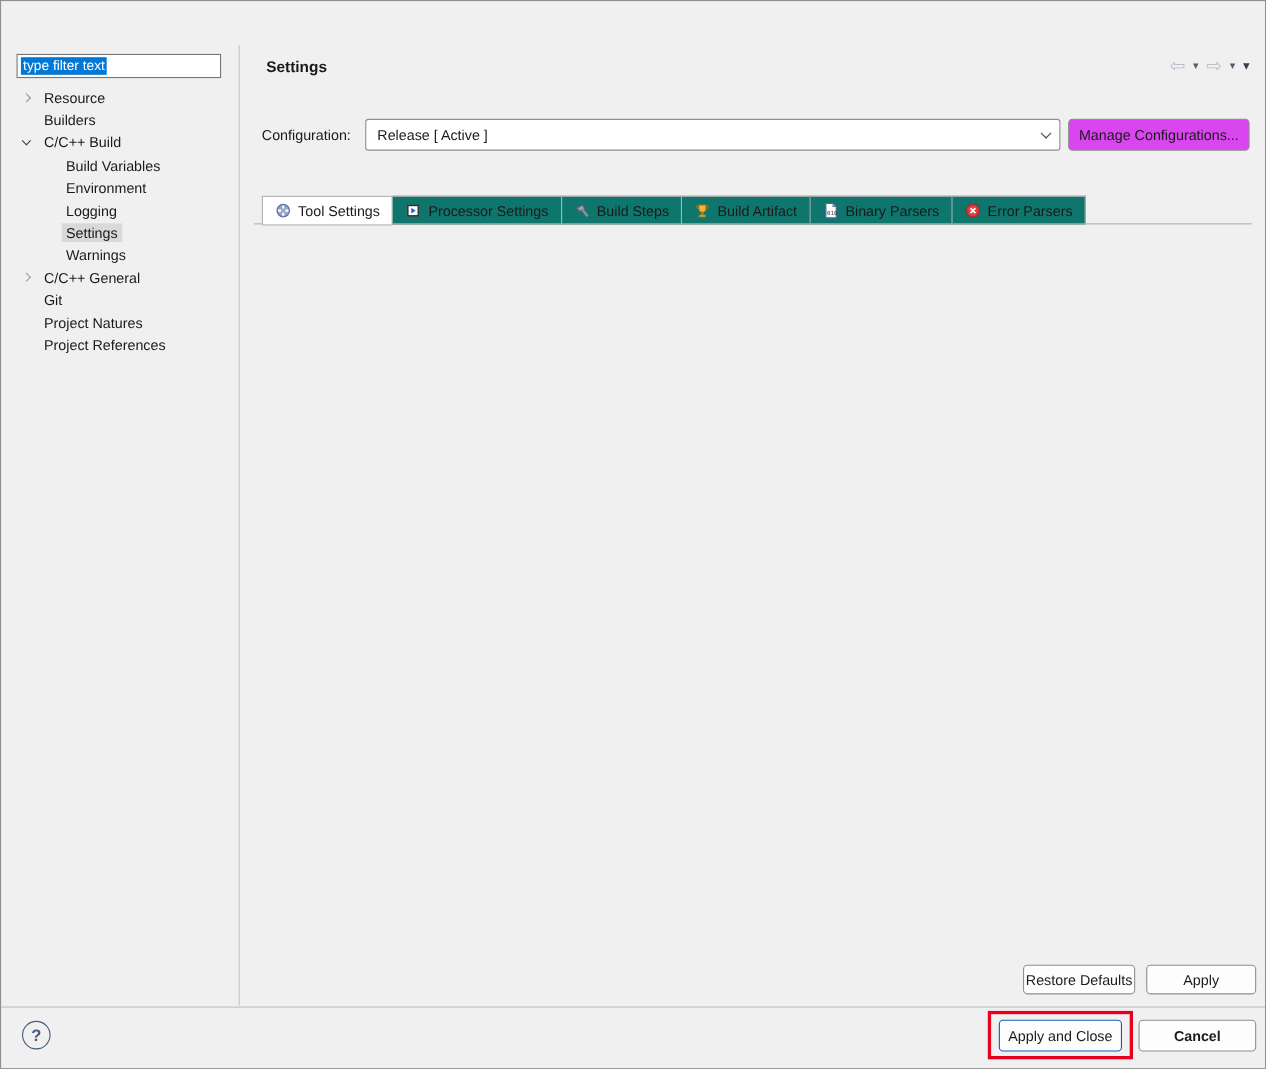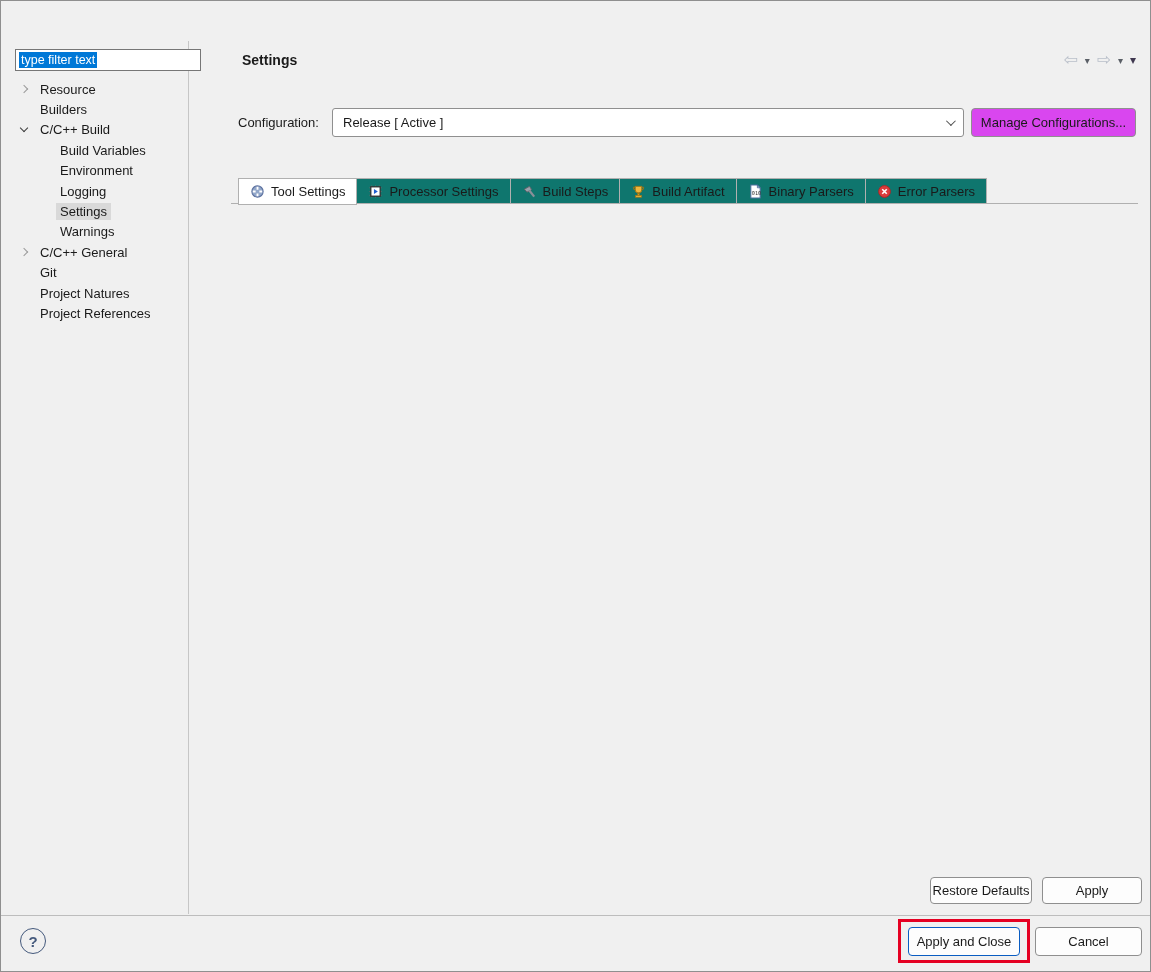--- a/index.html
+++ b/index.html
@@ -10,21 +10,21 @@
   
   #titlebar { position:absolute; left:0; top:0; width:100%; height:40px; background:#ffffff; }
   #app-icon { position:absolute; left:14px; top:12px; }
   #window-title { position:absolute; left:40px; top:0; line-height:40px; font-size:13px; }
   .win-btn { position:absolute; top:0; width:46px; height:40px; display:flex; align-items:center; justify-content:center; color:#222; }
   #btn-min { left:992px; } #btn-max { left:1041px; } #btn-close { left:1099px; font-size:19px; font-weight:300; }
   #btn-min .bar { width:11px; border-top:1.2px solid #222; }
   #btn-max .box { width:10px; height:10px; border:1.2px solid #222; border-radius:2px; }
 
   
-  #sidebar { position:absolute; left:0; top:40px; width:188px; bottom:57px; border-right:1px solid #c6c6c6; }
+  #sidebar { position:absolute; left:0; top:40px; width:217px; bottom:57px; border-right:1px solid #c6c6c6; }
   #filter-box { position:absolute; left:14px; top:8px; width:186px; height:22px; background:#fff; border:1px solid #767676; display:flex; align-items:center; padding-left:3px; }
   #filter-box .sel-text { background:var(--selection,#0078d7); color:#fff; padding:1px 2px; font-size:12.5px; }
   #nav-tree { position:absolute; left:0; top:38px; width:100%; }
   .nav-row { display:flex; align-items:center; height:20.4px; padding-left:20px; cursor:default; }
   .nav-row[data-indent="1"] { padding-left:40px; }
   .chev { width:6px; height:6px; border-right:1.6px solid #9a9a9a; border-bottom:1.6px solid #9a9a9a; transform:rotate(-45deg); margin-right:9px; flex:none; }
   .chev[data-chev="expanded"] { transform:rotate(45deg); border-color:#3c3c3c; margin-top:-3px; }
   .chev[data-chev="none"] { visibility:hidden; }
   .nav-label { padding:1px 4px; white-space:nowrap; }
   .nav-label[data-selected="true"] { background:var(--tree-selection,#d9d9d9); }
@@ -90,21 +90,21 @@
   .scroll-arrow { position:absolute; left:0; width:100%; text-align:center; font-size:9px; color:#8a8a8a; }
   #scroll-up { top:3px; } #scroll-down { bottom:3px; }
 
   
   .push-btn { position:absolute; background:#fdfdfd; border:1px solid #8f8f8f; border-radius:4px; display:flex; align-items:center; justify-content:center; font-size:13px; }
   #btn-restore { left:929px; top:876px; width:102px; height:27px; }
   #btn-apply   { left:1041px; top:876px; width:100px; height:27px; }
   #bottom-sep { position:absolute; left:0; top:914px; width:100%; border-top:1px solid #bdbdbd; }
   #help-btn { position:absolute; left:19px; top:927px; width:26px; height:26px; border:1.6px solid #44597c; border-radius:50%; color:#44597c; font-weight:bold; font-size:15px; display:flex; align-items:center; justify-content:center; }
   #btn-apply-close { left:907px; top:926px; width:112px; height:29px; border:1.6px solid var(--default-button-border,#0a5dc2); border-radius:4px; }
-  #btn-cancel { left:1034px; top:926px; width:107px; height:29px; }
+  #btn-cancel { left:1034px; top:926px; width:107px; height:29px;font-weight:bold; }
   #annotation-rect { position:absolute; left:897px; top:918px; width:132px; height:44px; border:3px solid var(--annotation,#e50022); pointer-events:none; }
 </style>
 </head>
 <body>
 
 <svg width="0" height="0" style="position:absolute" aria-hidden="true">
   <defs>
     <symbol id="i-doc" viewBox="0 0 16 16">
       <path d="M4 1 h7 l3 3 v11 H4 Z" fill="#fbf4d9" stroke="#8f8a6a" stroke-width="1"></path>
       <path d="M11 1 v3 h3" fill="none" stroke="#8f8a6a" stroke-width="1"></path>

